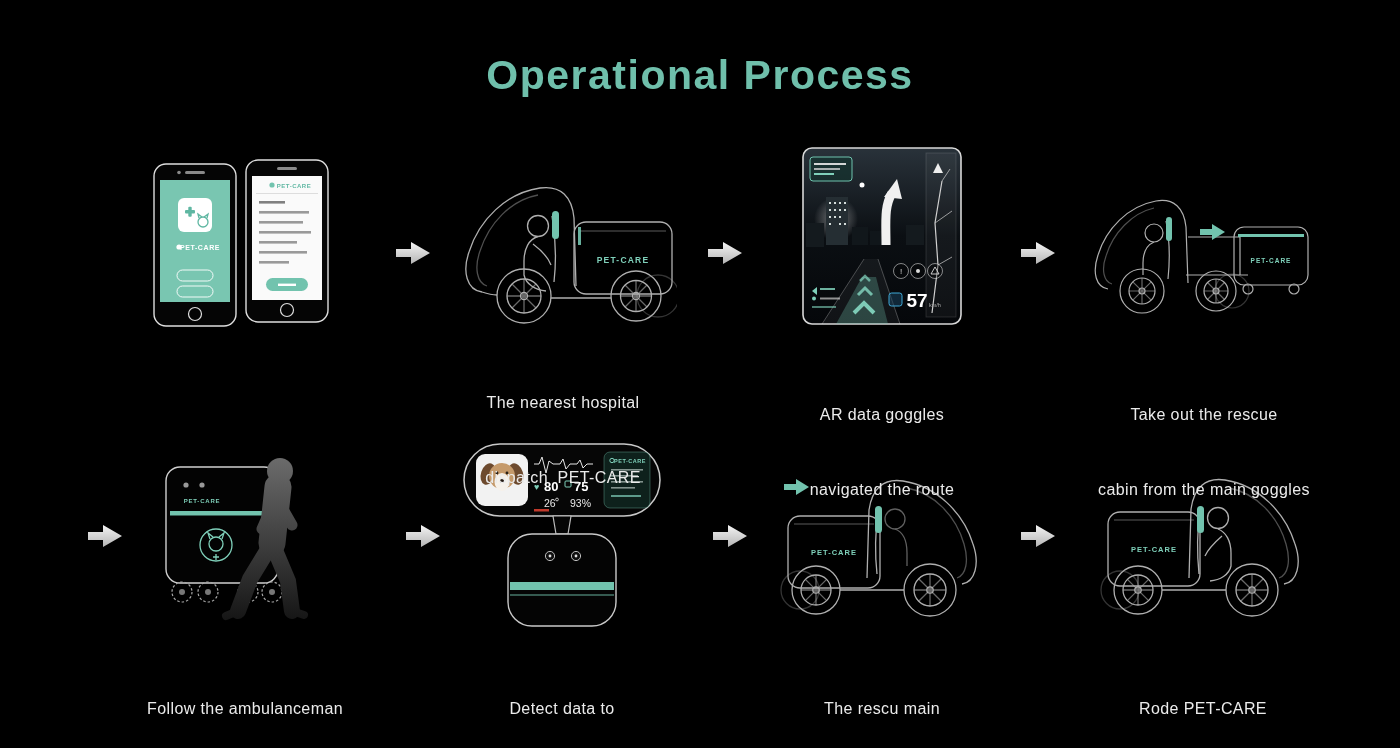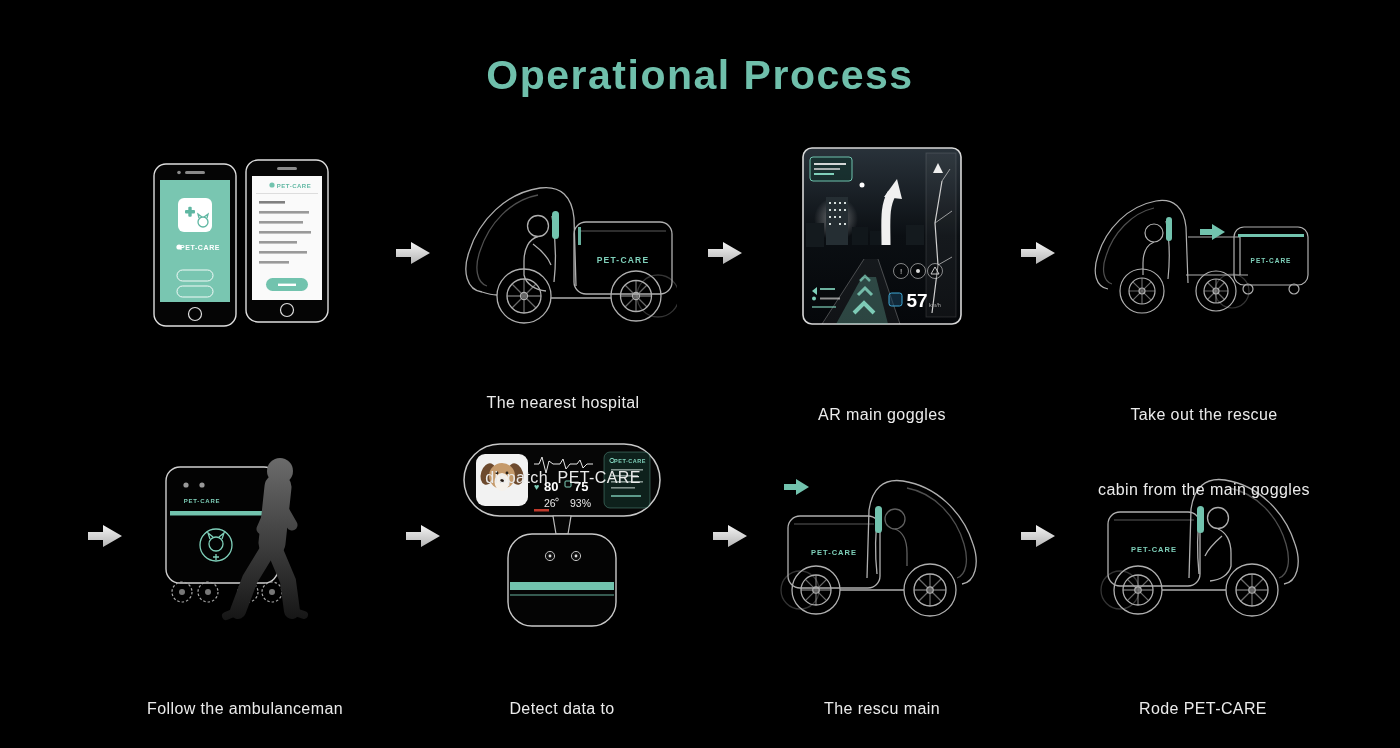--- a/index.html
+++ b/index.html
@@ -387,21 +387,22 @@
     </svg>
   <svg class="arrow" style="left:1017px;top:521px" width="44" height="30" viewBox="0 0 44 30">
     <polygon points="4,11 19,11 19,4 38,15 19,26 19,19 4,19" fill="url(#ag)"></polygon>
     </svg>
 
   <div class="cap" style="left:413px;top:340px;width:300px">
     <div>The nearest hospital</div>
     <div>dispatch  PET-CARE</div>
   </div>
   <div class="cap" style="left:732px;top:352px;width:300px">
-    <div>AR main goggles</div>
+    <div>AR data goggles</div>
+    <div>navigated the route</div>
   </div>
   <div class="cap" style="left:1054px;top:352px;width:300px">
     <div>Take out the rescue</div>
     <div>cabin from the main goggles</div>
   </div>
   <div class="cap" style="left:95px;top:646px;width:300px">
     <div>Follow the ambulanceman</div>
     
   </div>
   <div class="cap" style="left:412px;top:646px;width:300px">

